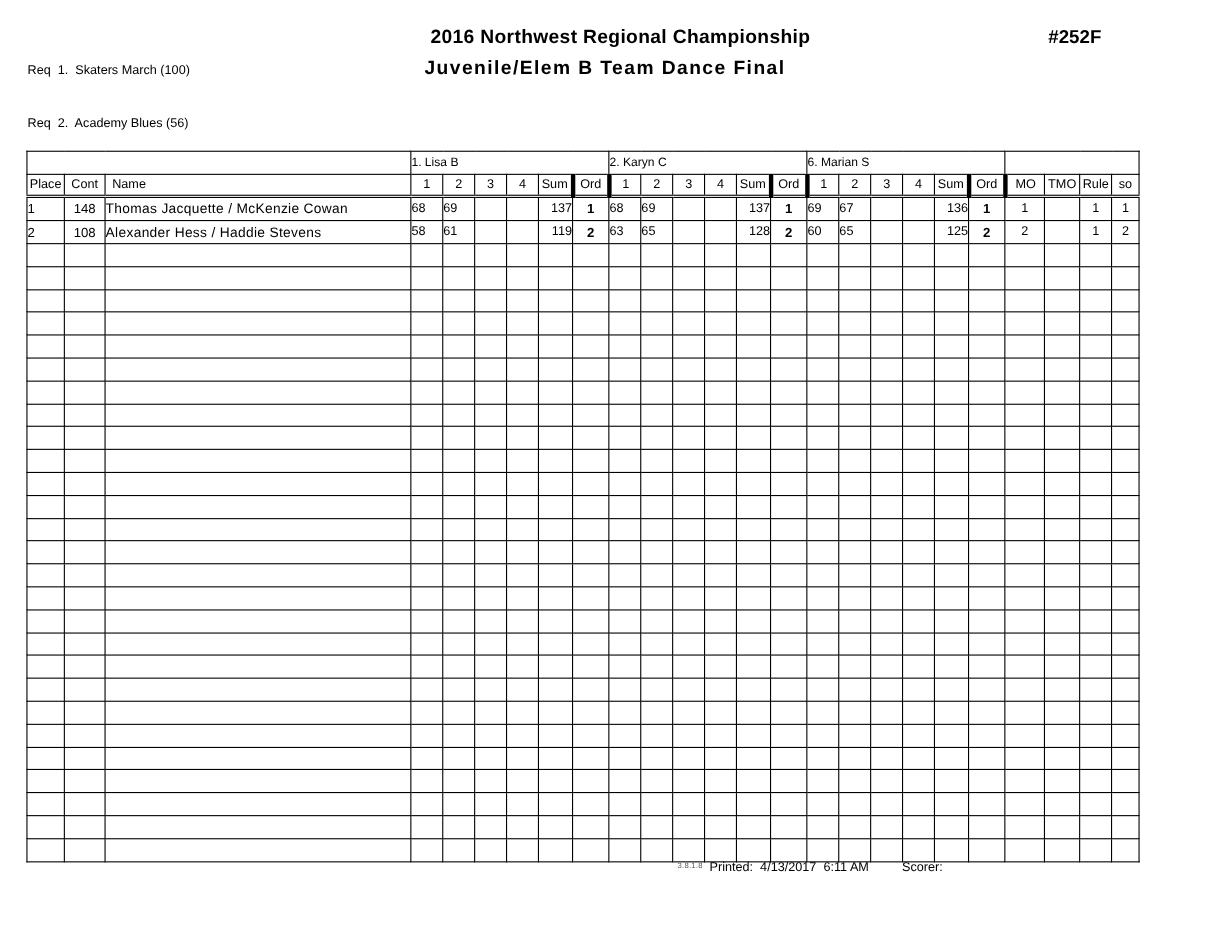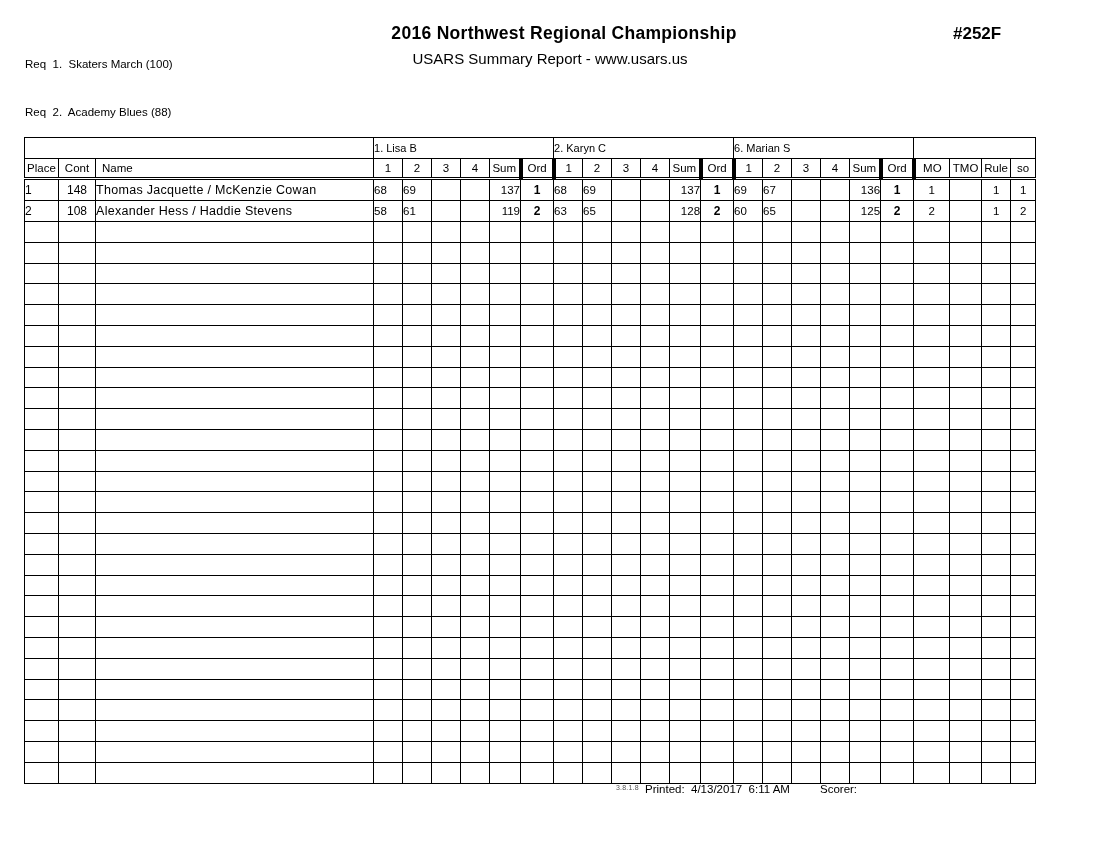--- a/index.html
+++ b/index.html
@@ -90,26 +90,26 @@
     font-size: 7px; color: #555; letter-spacing: 0.2px;
   }
   .printed-text { position: absolute; left: 645px; top: 1px; font-size: 11.5px; white-space: pre; }
   .scorer-text  { position: absolute; left: 820px; top: 1px; font-size: 11.5px; }
 </style>
 </head>
 <body>
 
 <div class="req-block">
   <div>Req  1.  Skaters March (100)</div>
-  <div>Req  2.  Academy Blues (88)</div>
+  <div>Req  2.  Academy Blues (56)</div>
 </div>
 
 <div class="center-head">
   <div class="title-line">2016 Northwest Regional Championship</div>
-  <div class="report-line">USARS Summary Report - www.usars.us</div>
+  <div class="event-line">Juvenile/Elem B Team Dance Final</div>
 </div>
 
 <div class="doc-number">#252F</div>
 
 <div class="table-wrap">
   <table class="results">
     <colgroup>
         <col style="width: 34px;">
         <col style="width: 37px;">
         <col style="width: 278px;">

